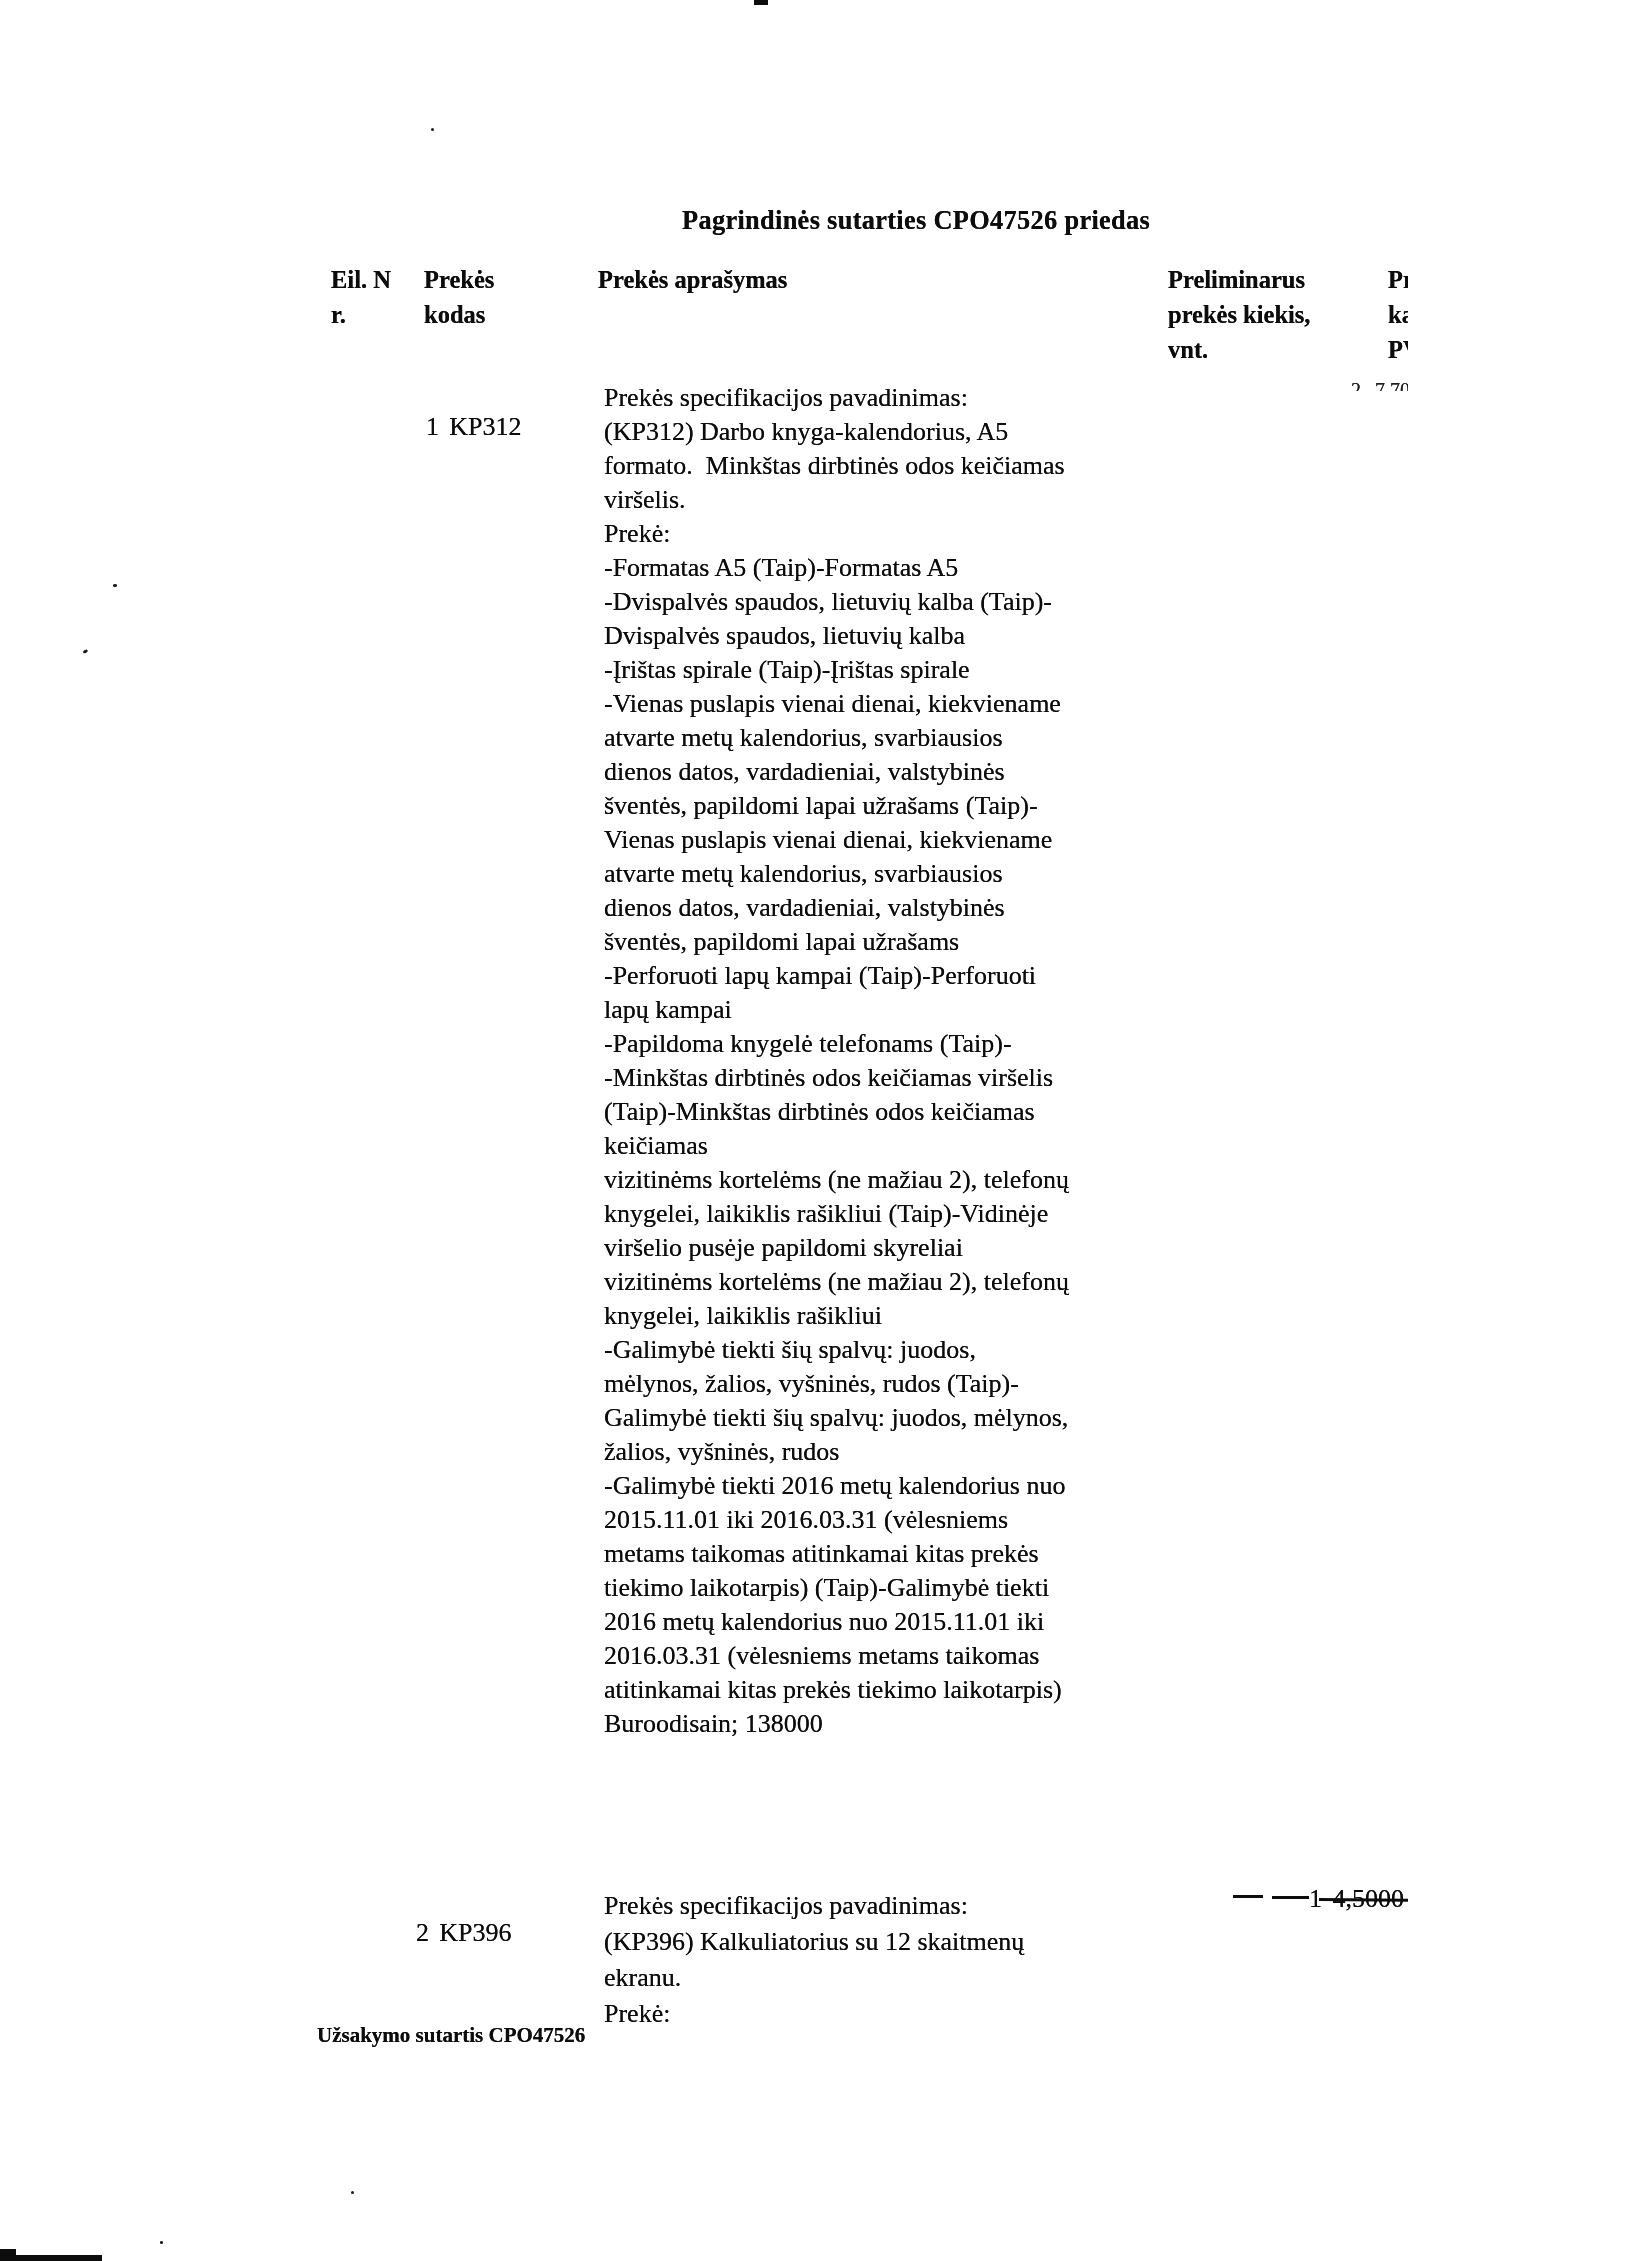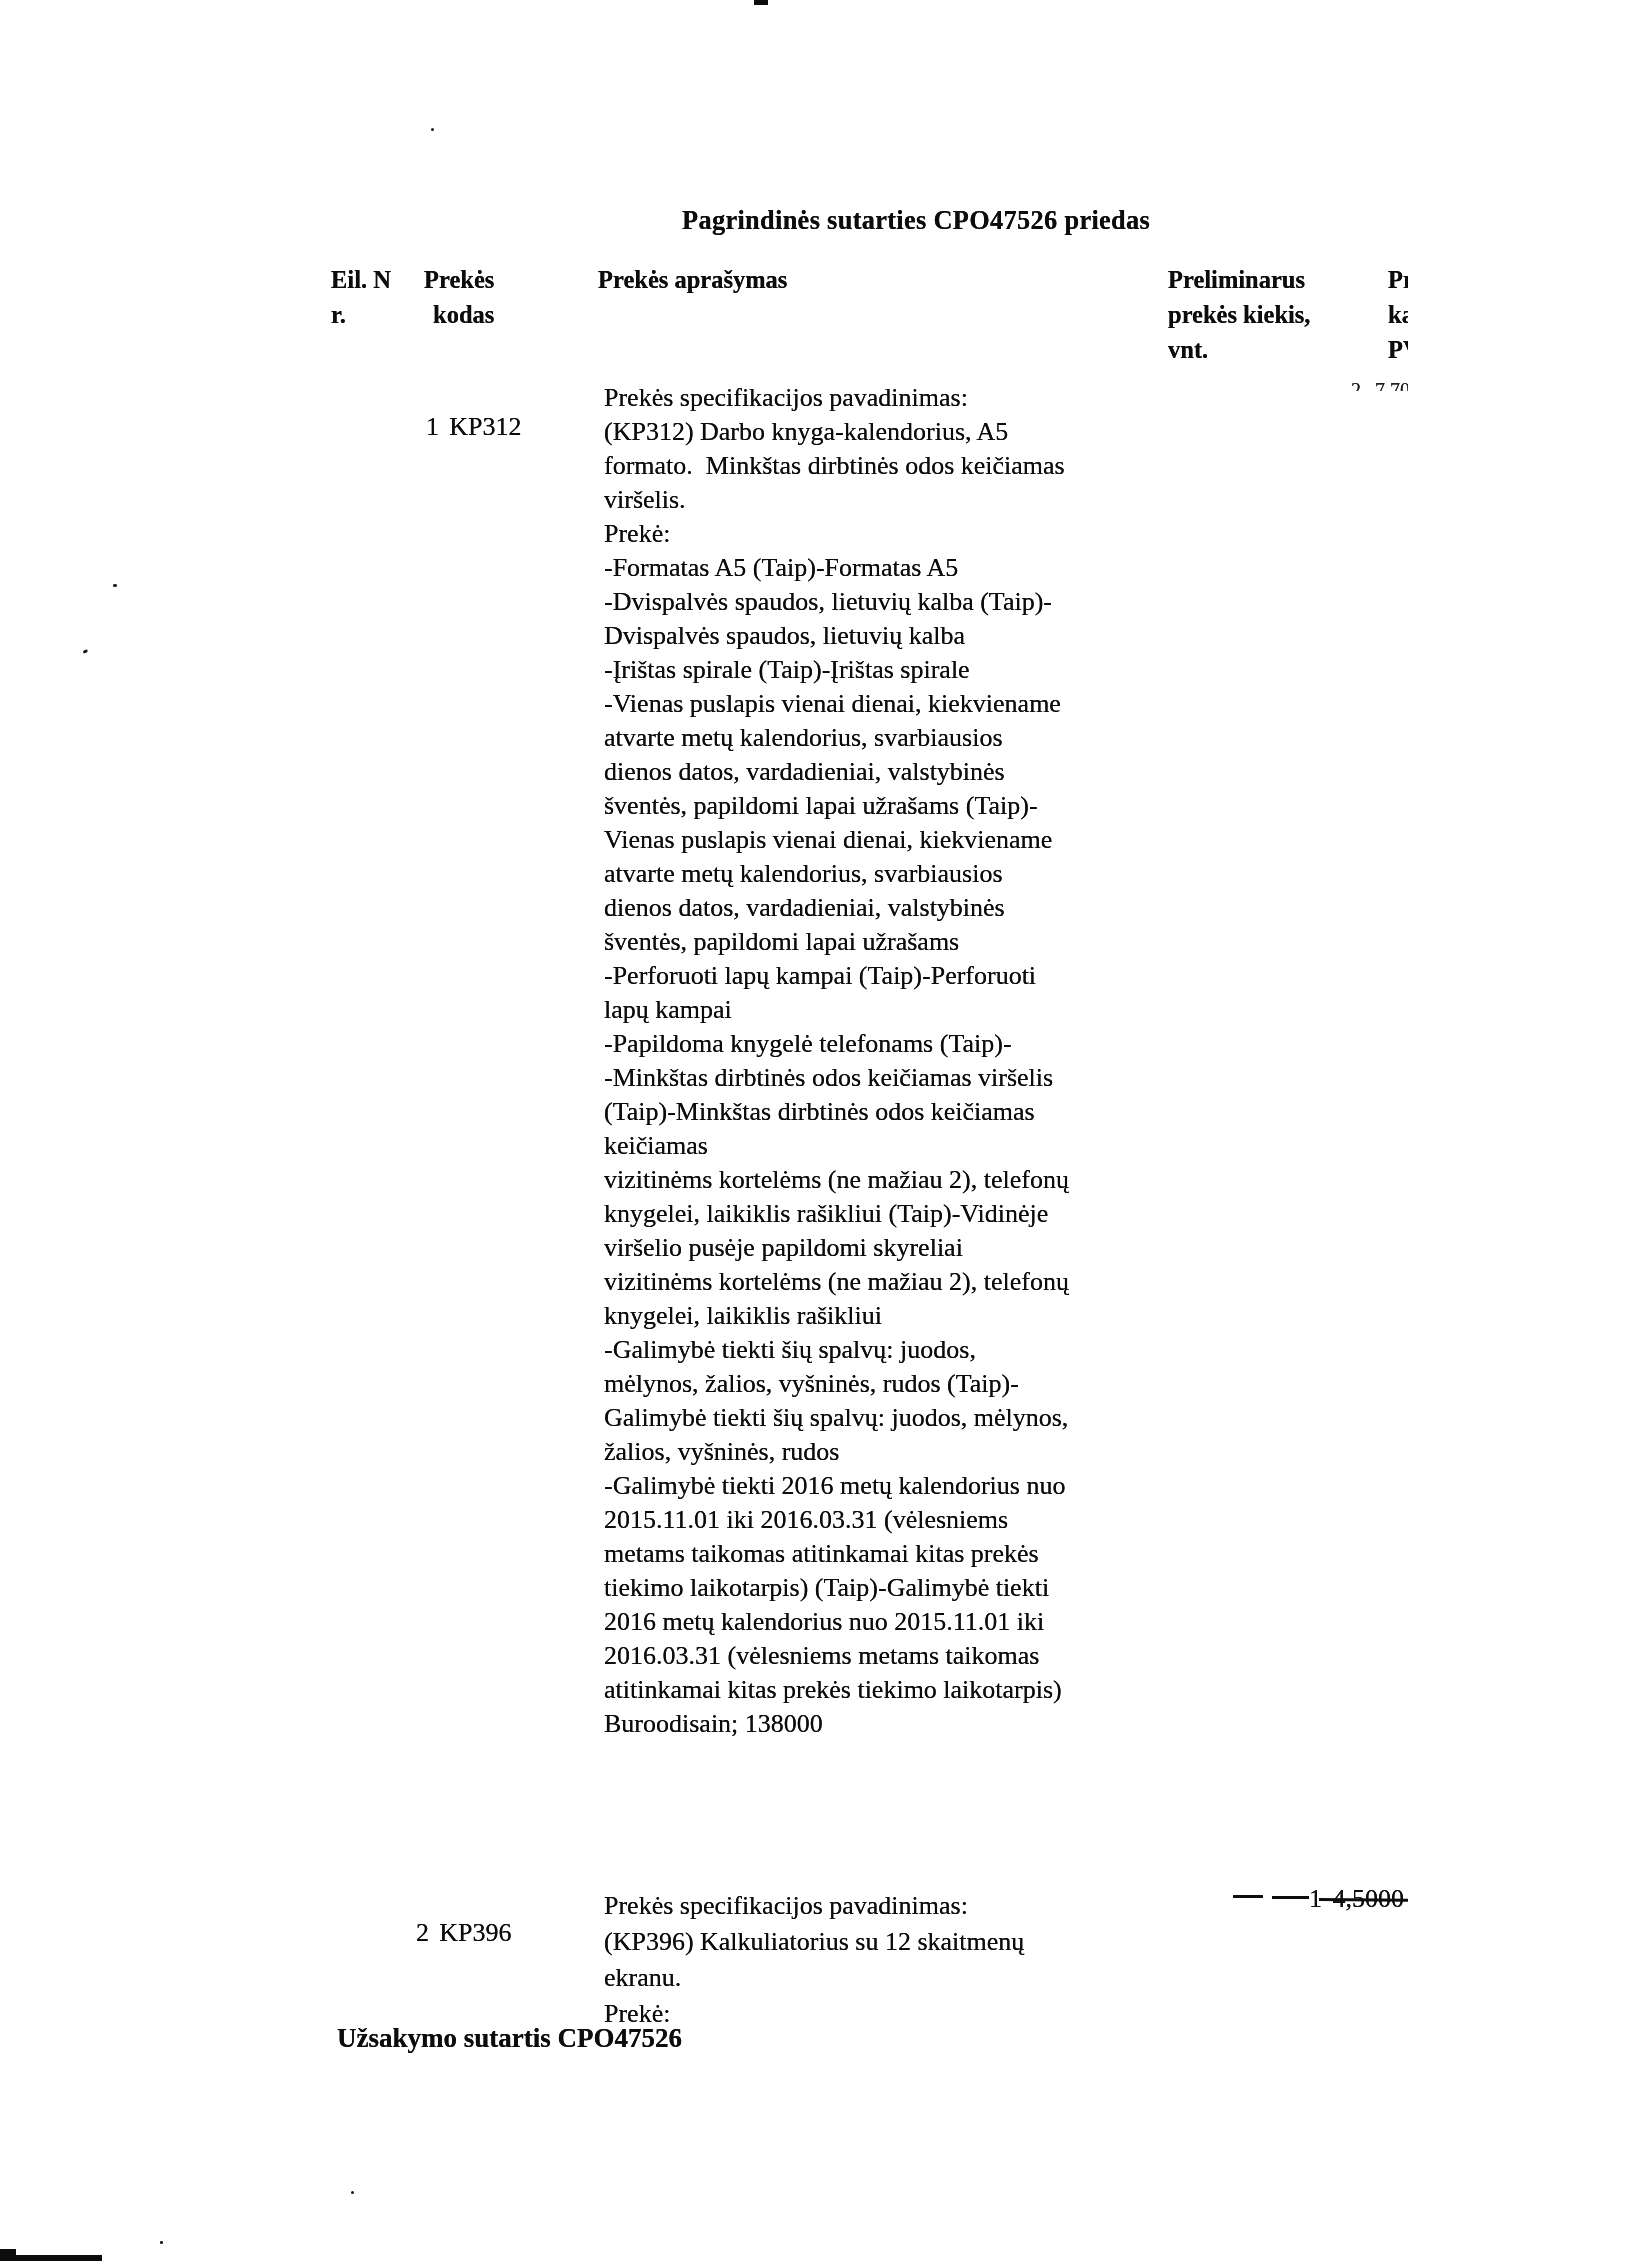--- a/index.html
+++ b/index.html
@@ -12,21 +12,21 @@
   .doc-title {
     font-size:26.4px; font-weight:bold; letter-spacing:0.3px; white-space:pre;
   }
   .hdr {
     font-size:24.5px; font-weight:bold; line-height:35px; white-space:pre;
   }
   .body-text { font-size:26px; line-height:34px; }
   .tline { white-space:pre; }
   .rowlabel { font-size:26px; white-space:pre; }
   .rowlabel .code { margin-left:10.3px; }
-  .footer-left { font-size:27px; font-weight:bold; white-space:pre;margin-left:20px; }
+  .footer-left { font-size:21px; font-weight:bold; white-space:pre; }
   .page-num { font-size:24.5px; }
   
   .clip-top {
     overflow:hidden; height:14px; font-size:20px; line-height:26px;
     word-spacing:9px; white-space:pre; opacity:0.92;
   }
   .price2 { font-size:26px; white-space:pre; word-spacing:3.9px; }
   .ink { background:#0d0d0d; }
   .speck { background:#1a1a1a; border-radius:50%; }
   
@@ -35,21 +35,21 @@
 </head>
 <body>
 
 <div class="page">
 
   <div class="abs ink" style="left:754px;top:0px;width:14px;height:5.2px;"></div>
 
   <div class="abs doc-title" style="left:682px;top:205px;">Pagrindinės sutarties CPO47526 priedas</div>
 
   <div class="abs hdr" style="left:331px;top:262px;"><div class="tline">Eil. N</div><div class="tline">r.</div></div>
-  <div class="abs hdr" style="left:424px;top:262px;text-align:right;"><div class="tline">Prekės</div><div class="tline">kodas</div></div>
+  <div class="abs hdr" style="left:424px;top:262px;"><div class="tline">Prekės</div><div class="tline">kodas</div></div>
   <div class="abs hdr" style="left:598px;top:262px;"><div class="tline">Prekės aprašymas</div></div>
   <div class="abs hdr" style="left:1168px;top:262px;"><div class="tline">Preliminarus</div><div class="tline">prekės kiekis,</div><div class="tline">vnt.</div></div>
   <div class="abs hdr" style="left:1388px;top:262px;"><div class="tline">Prekės vnt.</div><div class="tline">kaina be</div><div class="tline">PVM, Eur</div></div>
 
   <div class="abs rowlabel" style="left:400px;top:382px;">
     <span>1</span><span class="code">KP312</span>
   </div>
 
   <div class="abs body-text" style="left:604px;top:381px;width:580px;">
       <div class="tline">Prekės specifikacijos pavadinimas:</div>

